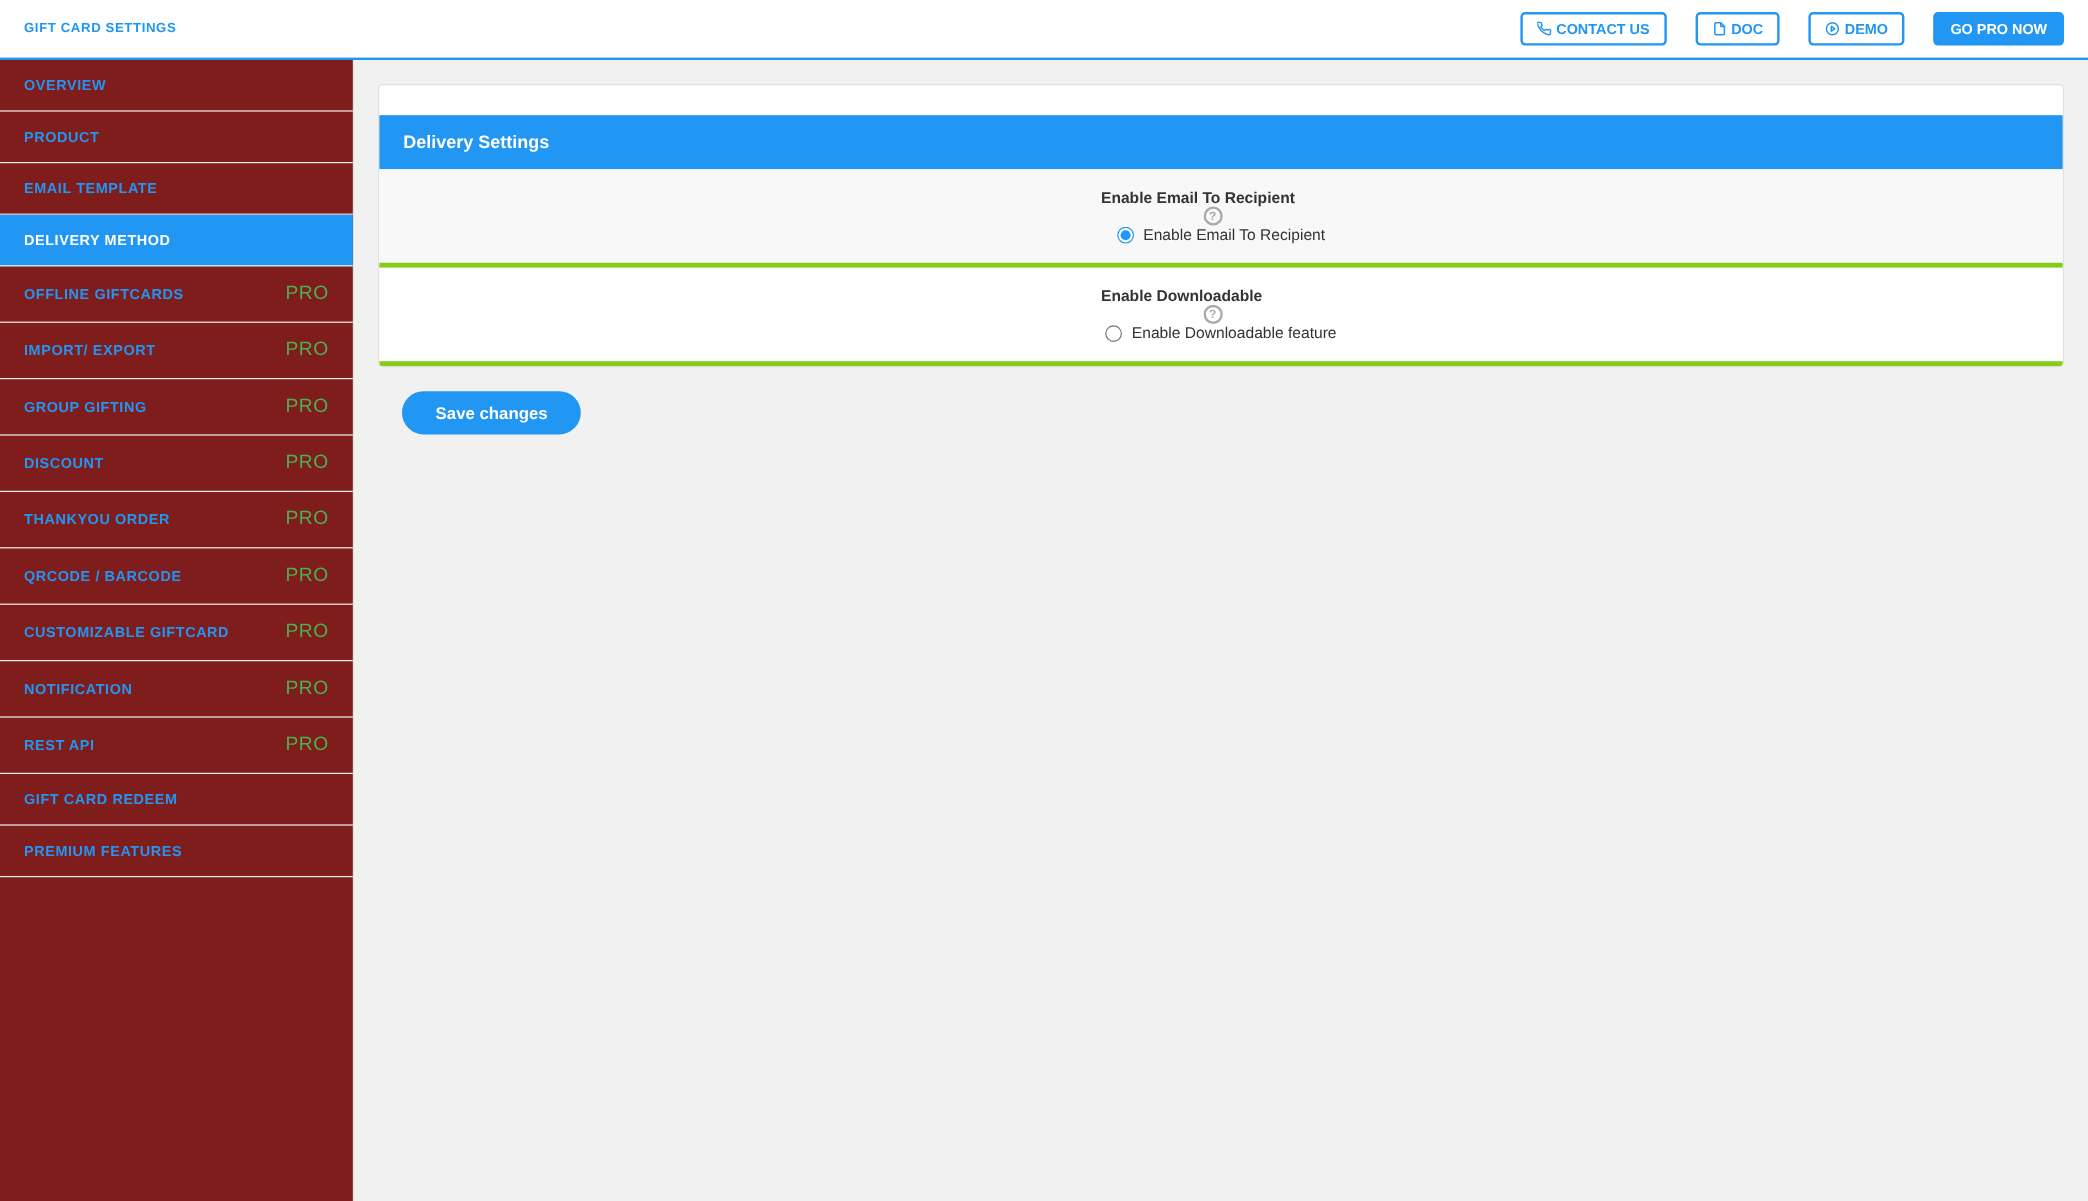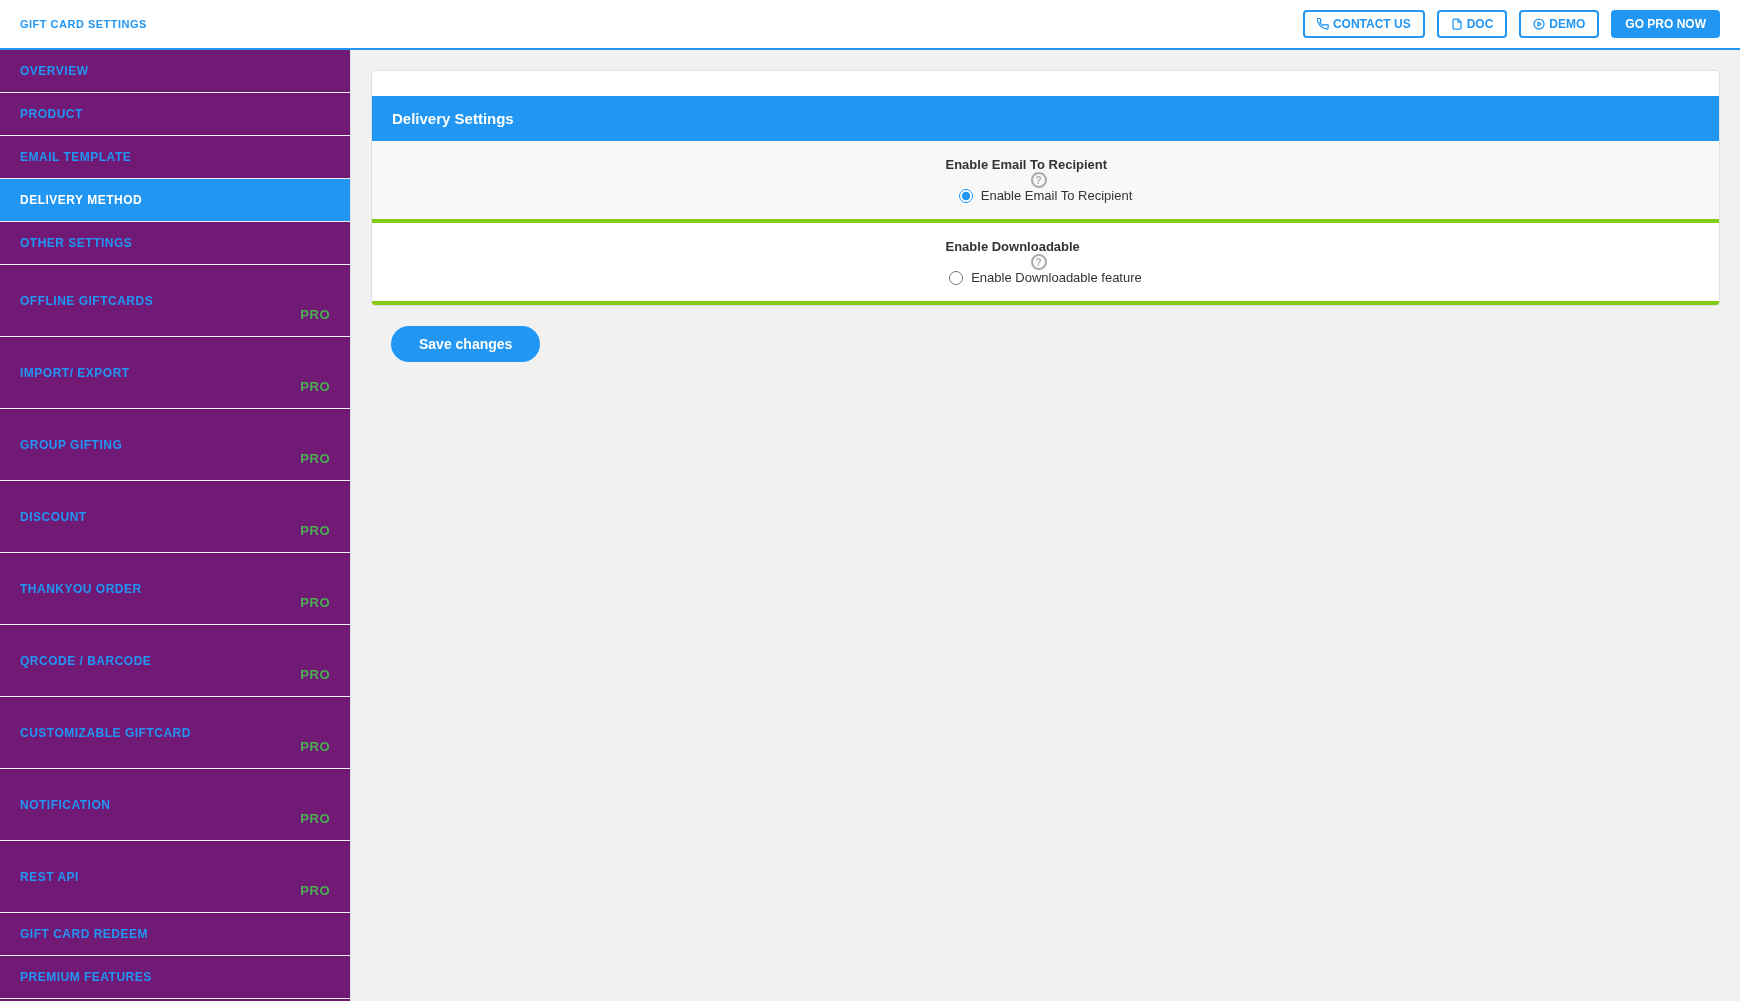--- a/index.html
+++ b/index.html
@@ -16,21 +16,21 @@
     }
     .header-title {
       color: #2196F3;
       font-size: 11px;
       font-weight: 700;
       letter-spacing: 0.5px;
       text-transform: uppercase;
     }
     .header-buttons {
       display: flex;
-      gap: 12px;
+      gap: 24px;
     }
     .header-btn {
       border: 2px solid #2196F3;
       background: #fff;
       color: #2196F3;
       padding: 5px 12px;
       border-radius: 4px;
       font-size: 12px;
       font-weight: 600;
       cursor: pointer;
@@ -44,22 +44,22 @@
     }
 
     
     .layout {
       display: flex;
       min-height: calc(100vh - 50px);
     }
 
     
     .sidebar {
-      width: 351px;
-      background: #701a75;
+      width: 295px;
+      background: #7f1d1d;
       border-right: 1px solid #e0e0e0;
       flex-shrink: 0;
     }
     .sidebar-item {
       padding: 14px 20px;
       border-bottom: 1px solid #f0f0f0;
       cursor: pointer;
       display: flex;
       align-items: center;
       justify-content: space-between;
@@ -68,23 +68,22 @@
       font-weight: 600;
       letter-spacing: 0.5px;
       text-transform: uppercase;
     }
     .sidebar-item.active {
       background: #2196F3;
       color: #fff;
     }
     .sidebar-item .pro-badge {
       color: #4CAF50;
-      font-size: 13px;
-      font-weight: 700;
-      margin-top: 28px;
+      font-size: 16px;
+      font-weight: 400;
     }
 
     
     .main-content {
       flex: 1;
       padding: 20px;
     }
 
     
     .settings-panel {
@@ -207,23 +206,20 @@
       <div class="sidebar-item">
         <span>PRODUCT</span>
       </div>
       <div class="sidebar-item">
         <span>EMAIL TEMPLATE</span>
       </div>
       <div class="sidebar-item active">
         <span>DELIVERY METHOD</span>
       </div>
       <div class="sidebar-item">
-        <span>OTHER SETTINGS</span>
-      </div>
-      <div class="sidebar-item">
         <span>OFFLINE GIFTCARDS</span>
         <span class="pro-badge">PRO</span>
       </div>
       <div class="sidebar-item">
         <span>IMPORT/ EXPORT</span>
         <span class="pro-badge">PRO</span>
       </div>
       <div class="sidebar-item">
         <span>GROUP GIFTING</span>
         <span class="pro-badge">PRO</span>

